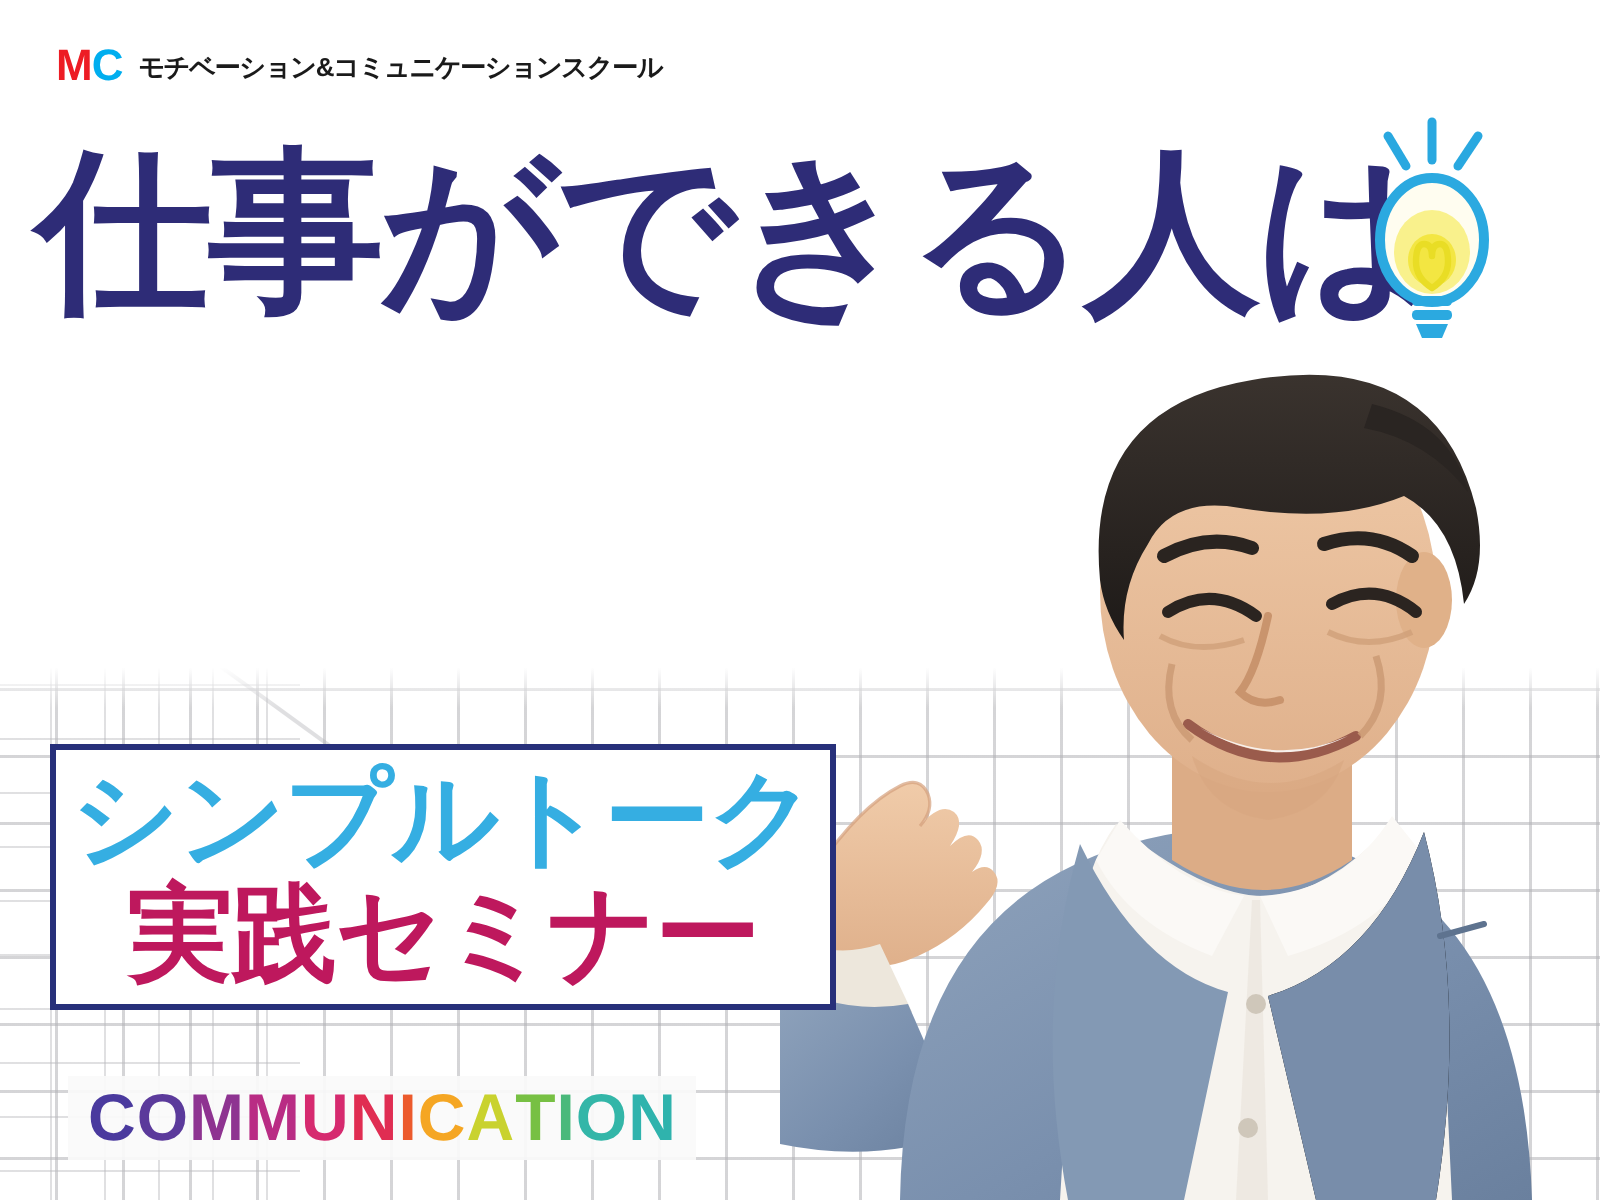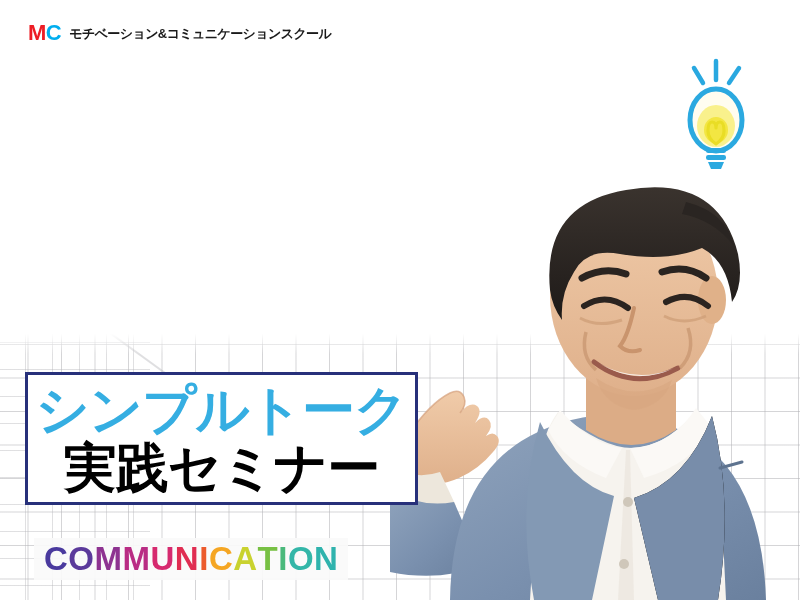--- a/index.html
+++ b/index.html
@@ -125,20 +125,21 @@
   <div class="grid-diag">
       <i></i>
     </div>
   <div class="grid-fade-top"></div>
 
   <div class="logo">
     <span class="logo-mark"><span class="logo-m" style="color: rgb(237, 28, 36);">M</span><span class="logo-c" style="color: rgb(0, 174, 239);">C</span></span>
     <span class="logo-text" style="color: rgb(26, 26, 26);">モチベーション&amp;コミュニケーションスクール</span>
   </div>
 
+  <div class="headline-1" style="color: rgb(46, 44, 119);">仕事ができる人は</div>
 
   <div class="bulb">
     <svg viewBox="0 0 110 115" width="110" height="115" aria-hidden="true">
       <g stroke="#29A8E0" stroke-width="4.5" stroke-linecap="round" fill="none">
         <line x1="34" y1="10" x2="43" y2="25"></line>
         <line x1="56" y1="3" x2="56" y2="22"></line>
         <line x1="79" y1="10" x2="69" y2="25"></line>
       </g>
       <ellipse cx="56" cy="62" rx="26" ry="31" fill="#FFFDF0"></ellipse>
       <ellipse cx="56" cy="68" rx="19" ry="21" fill="#F8EF7A" opacity=".85"></ellipse>
@@ -219,21 +220,21 @@
 
       <path d="M196 182 q-6 24 10 38" stroke="#CB9A74" stroke-width="3.5" fill="none" opacity=".85"></path>
       <path d="M298 178 q8 24 -8 40" stroke="#CB9A74" stroke-width="3.5" fill="none" opacity=".85"></path>
 
       <path d="M206 228 q38 26 76 2 q-8 26 -38 30 q-30 -4 -38 -32 z" fill="#D7A57F" opacity=".55"></path>
     </svg>
   </div>
 
   <div class="subtitle-box" style="border-color: rgb(39, 48, 122); background: rgb(255, 255, 255);">
     <div class="subtitle-line" style="color: rgb(53, 174, 226);">シンプルトーク</div>
-    <div class="subtitle-line" style="color: #000000;">実践セミナー</div>
+    <div class="subtitle-line" style="color: #be185d;">実践セミナー</div>
   </div>
 
   <div class="wordmark" id="wordmark">
       <span style="color: rgb(74, 58, 158);">C</span>
       <span style="color: rgb(91, 58, 155);">O</span>
       <span style="color: rgb(142, 51, 145);">M</span>
       <span style="color: rgb(185, 44, 132);">M</span>
       <span style="color: rgb(214, 42, 111);">U</span>
       <span style="color: rgb(224, 45, 82);">N</span>
       <span style="color: rgb(236, 90, 44);">I</span>

